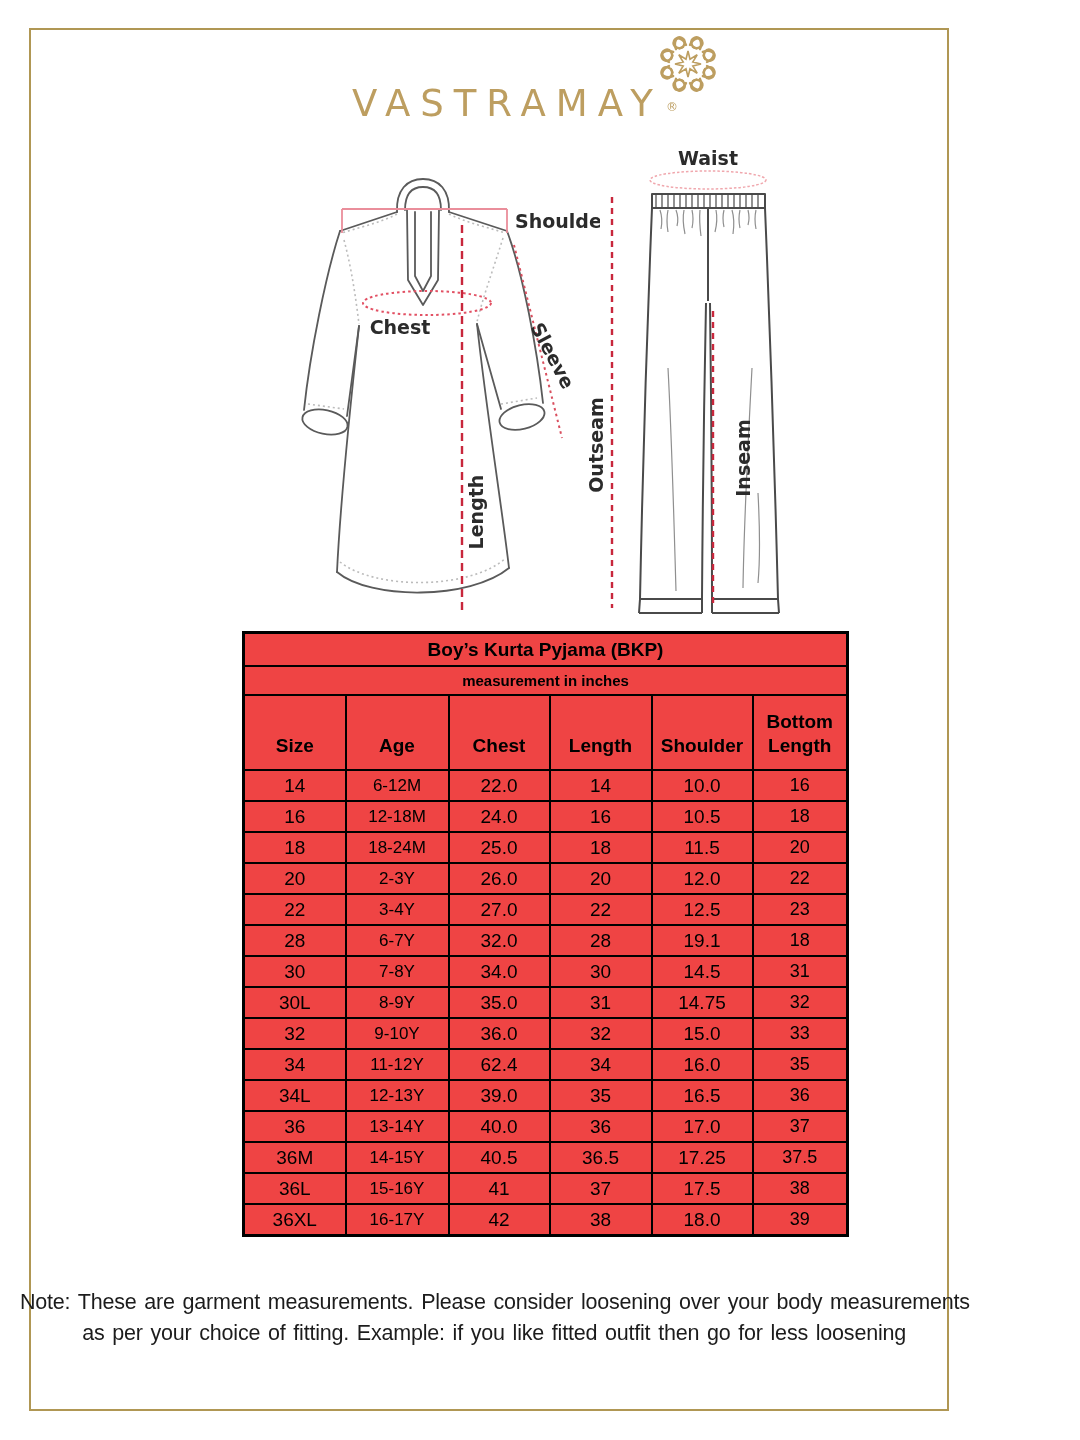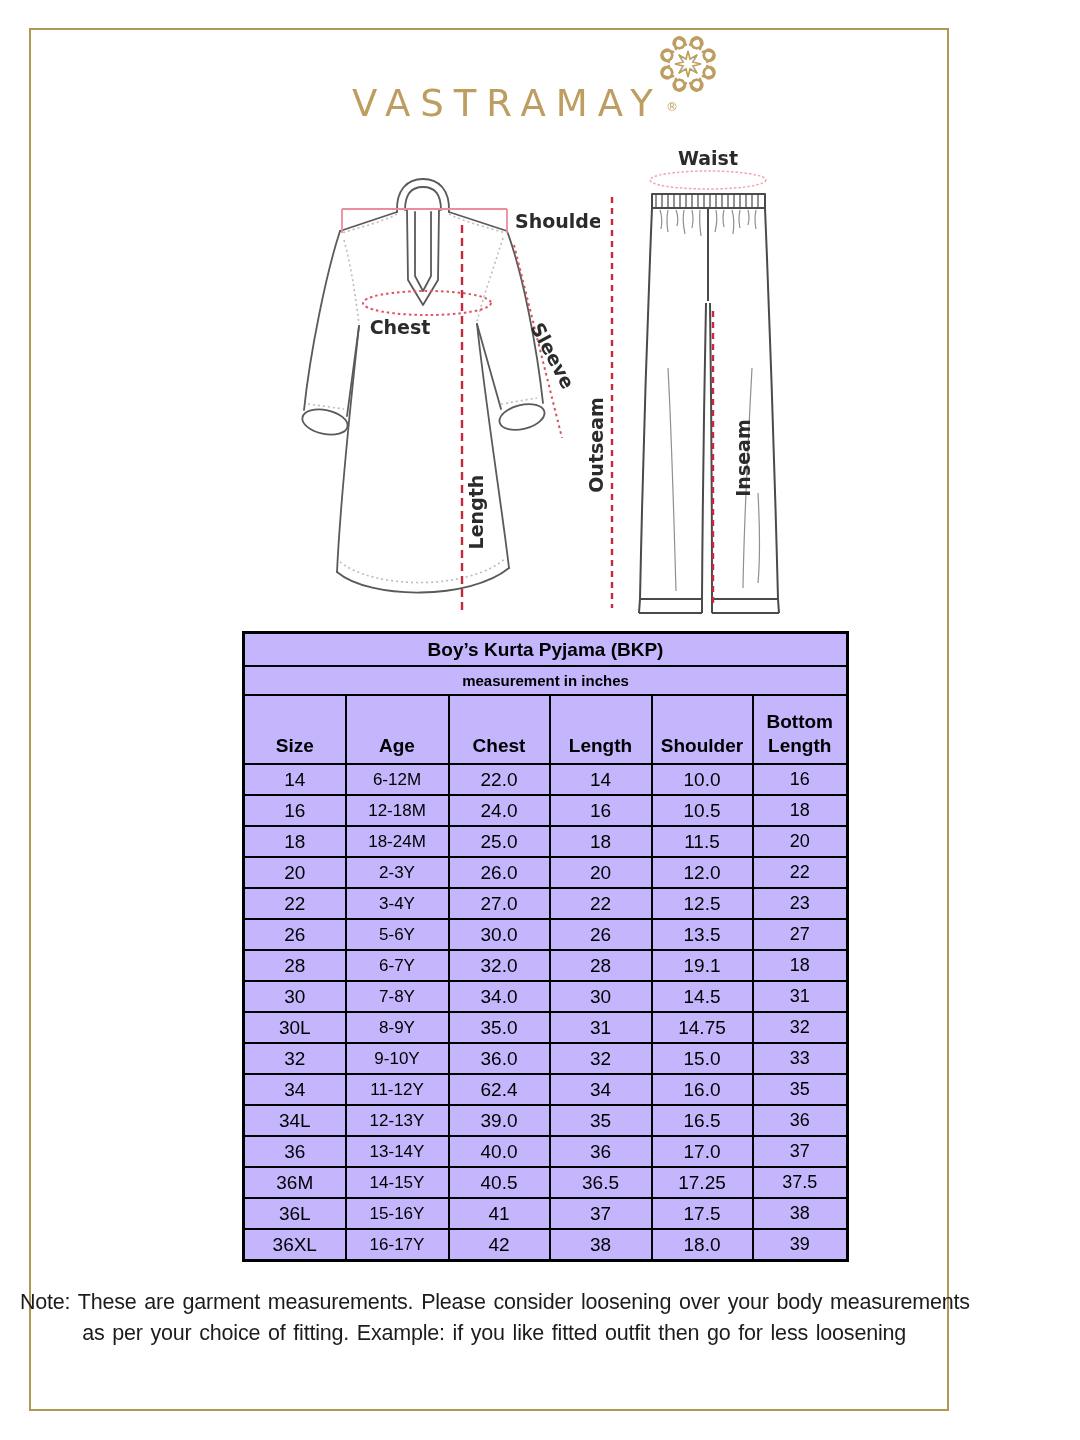--- a/index.html
+++ b/index.html
@@ -14,28 +14,28 @@
             font-family:"DejaVu Sans",sans-serif;}
   .ornament{position:absolute;left:652px;top:30px;}
 
   
   .kurta-svg{position:absolute;left:280px;top:148px;}
   .pyjama-svg{position:absolute;left:560px;top:143px;}
   .diag-label{font-family:"DejaVu Sans",sans-serif;font-weight:600;fill:#2b2b2b;}
 
   
   .size-table{position:absolute;left:242px;top:631px;border-collapse:collapse;table-layout:fixed;
-              background:#c4b5fd;}
+              background:#ef4444;}
   .size-table,.size-table th,.size-table td{border:2px solid #000;}
   .size-table{border-width:3px;}
   .size-table td,.size-table th{text-align:center;padding:0;color:#000;overflow:hidden;}
   .t-title{height:31px;font-size:19px;font-weight:bold;}
   .t-sub{height:27px;font-size:15px;font-weight:bold;}
   .size-table thead th.colh{height:62px;font-size:19px;font-weight:bold;vertical-align:bottom;
-                            padding-bottom:5px;line-height:24px;}
+                            padding-bottom:11px;line-height:24px;}
   .size-table tbody td{height:29px;font-weight:400;}
   .c0{font-size:19px;} .c1{font-size:17px;} .c2,.c3,.c4{font-size:19px;border-radius:15px;} .c5{font-size:18px;}
   td.b{font-weight:bold;}
 
   
   .note{position:absolute;left:20px;right:74px;top:1287px;text-align:right;color:#1c1c1c;
         font-size:21.5px;line-height:31px;word-spacing:2px;letter-spacing:-0.2px;}
   .note div{white-space:nowrap;}
 </style>
 </head>
@@ -222,28 +222,20 @@
         </tr>
         <tr>
           <td class="c0 b">22</td>
           <td class="c1 b">3-4Y</td>
           <td class="c2 b">27.0</td>
           <td class="c3 b">22</td>
           <td class="c4 b">12.5</td>
           <td class="c5">23</td>
         </tr>
         <tr>
-          <td class="c0 b">26</td>
-          <td class="c1 b">5-6Y</td>
-          <td class="c2 b">30.0</td>
-          <td class="c3 b">26</td>
-          <td class="c4 b">13.5</td>
-          <td class="c5">27</td>
-        </tr>
-        <tr>
           <td class="c0 b">28</td>
           <td class="c1 b">6-7Y</td>
           <td class="c2 b">32.0</td>
           <td class="c3 b">28</td>
           <td class="c4 b">19.1</td>
           <td class="c5">18</td>
         </tr>
         <tr>
           <td class="c0 b">30</td>
           <td class="c1 b">7-8Y</td>

